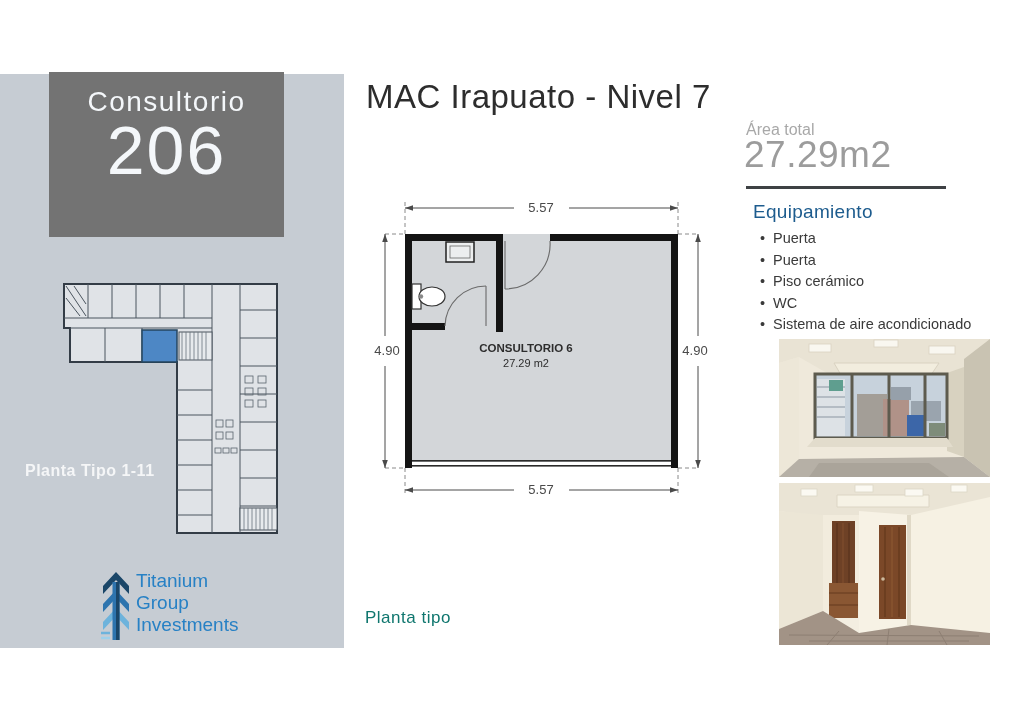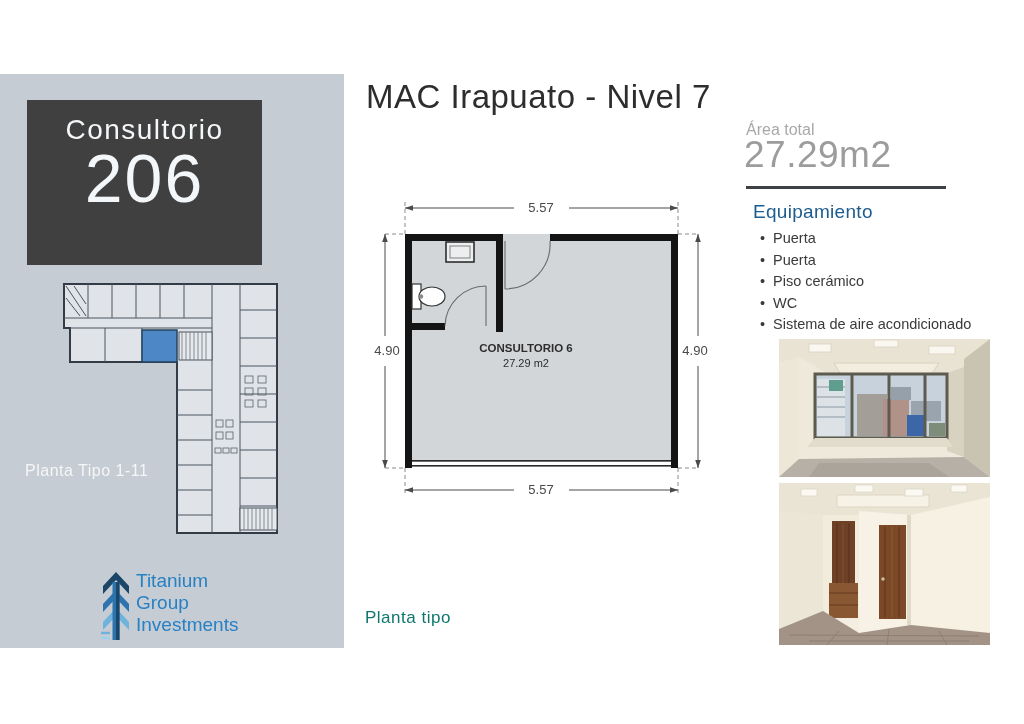--- a/index.html
+++ b/index.html
@@ -9,32 +9,32 @@
     position:relative; width:1024px; height:724px; background:#ffffff;
     overflow:hidden; margin:0 auto;
   }
 
   
   .sidebar {
     position:absolute; left:0; top:74px; width:344px; height:574px;
     background:#c6ccd3;
   }
   .unit-box {
-    position:absolute; left:27px; top:-2px; width:235px; height:165px;
-    background:#404040; color:#f4f7fa; text-align:center;margin-top:28px;
+    position:absolute; left:49px; top:-2px; width:235px; height:165px;
+    background:#737373; color:#f4f7fa; text-align:center;
   }
   .unit-box .unit-label {
     margin-top:14px; font-size:28px; font-weight:300; letter-spacing:1.5px;
   }
   .unit-box .unit-number {
     font-size:68px; font-weight:300; line-height:0.95; letter-spacing:2px;
   }
   .mini-plan { position:absolute; left:60px; top:206px; }
   .mini-plan-caption {
-    position:absolute; left:25px; top:388px; font-size:16px; font-weight:400;
+    position:absolute; left:25px; top:388px; font-size:16px; font-weight:700;
     color:rgba(255,255,255,0.82); letter-spacing:0.5px;
   }
   .logo { position:absolute; left:100px; top:496px; display:flex; }
   .logo-text {
     margin-left:4px; color:#2781c5; font-size:19px; line-height:22px; font-weight:400;
   }
 
   
   .page-title {
     position:absolute; left:366px; top:78px; font-size:33px; font-weight:400;

